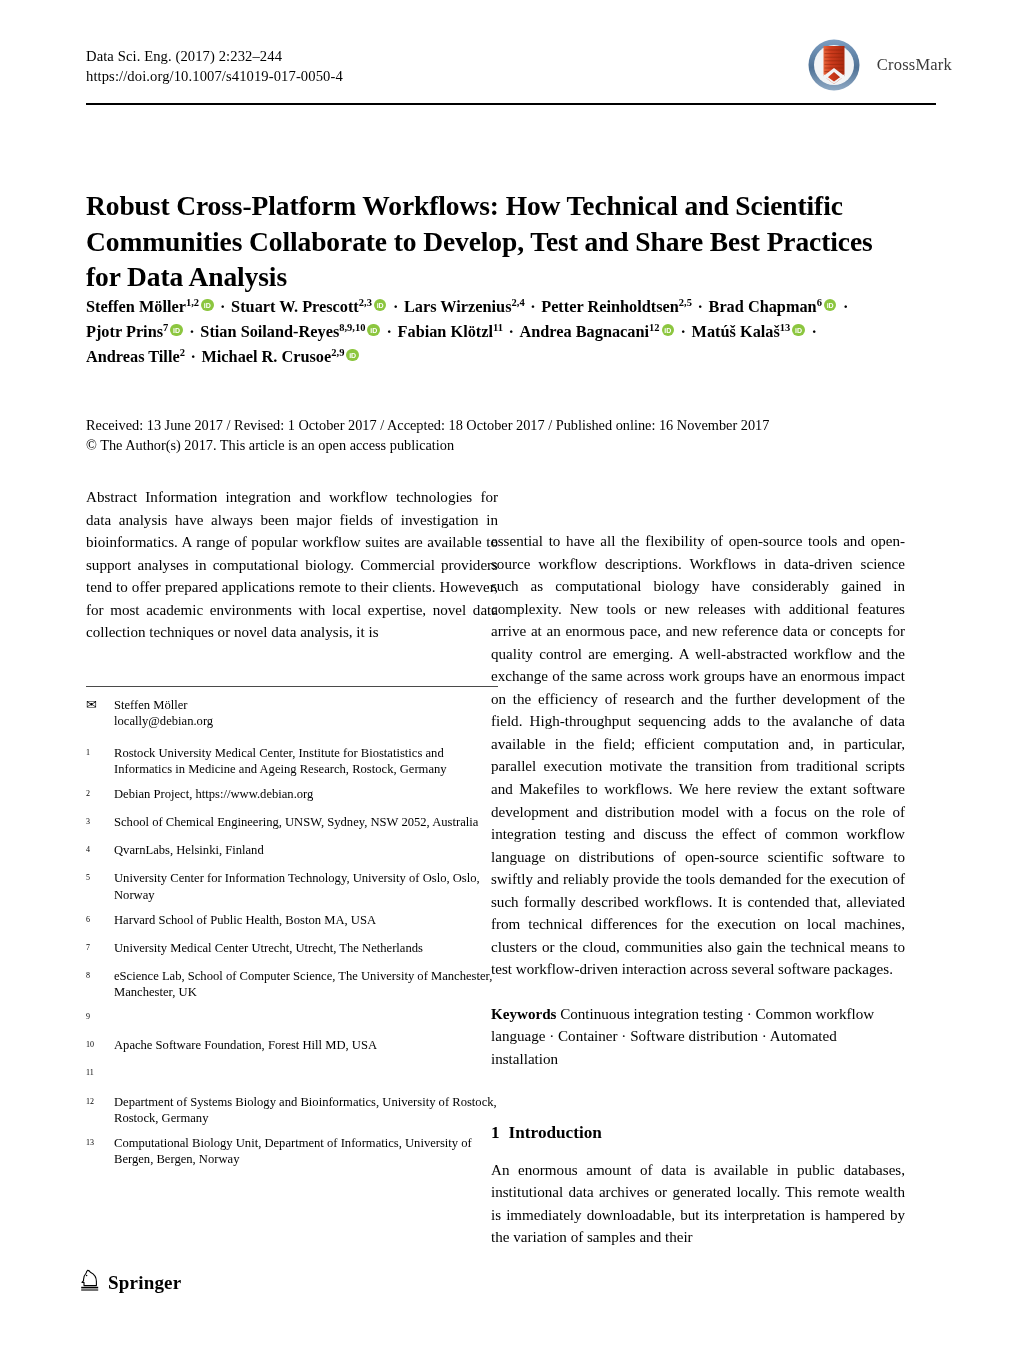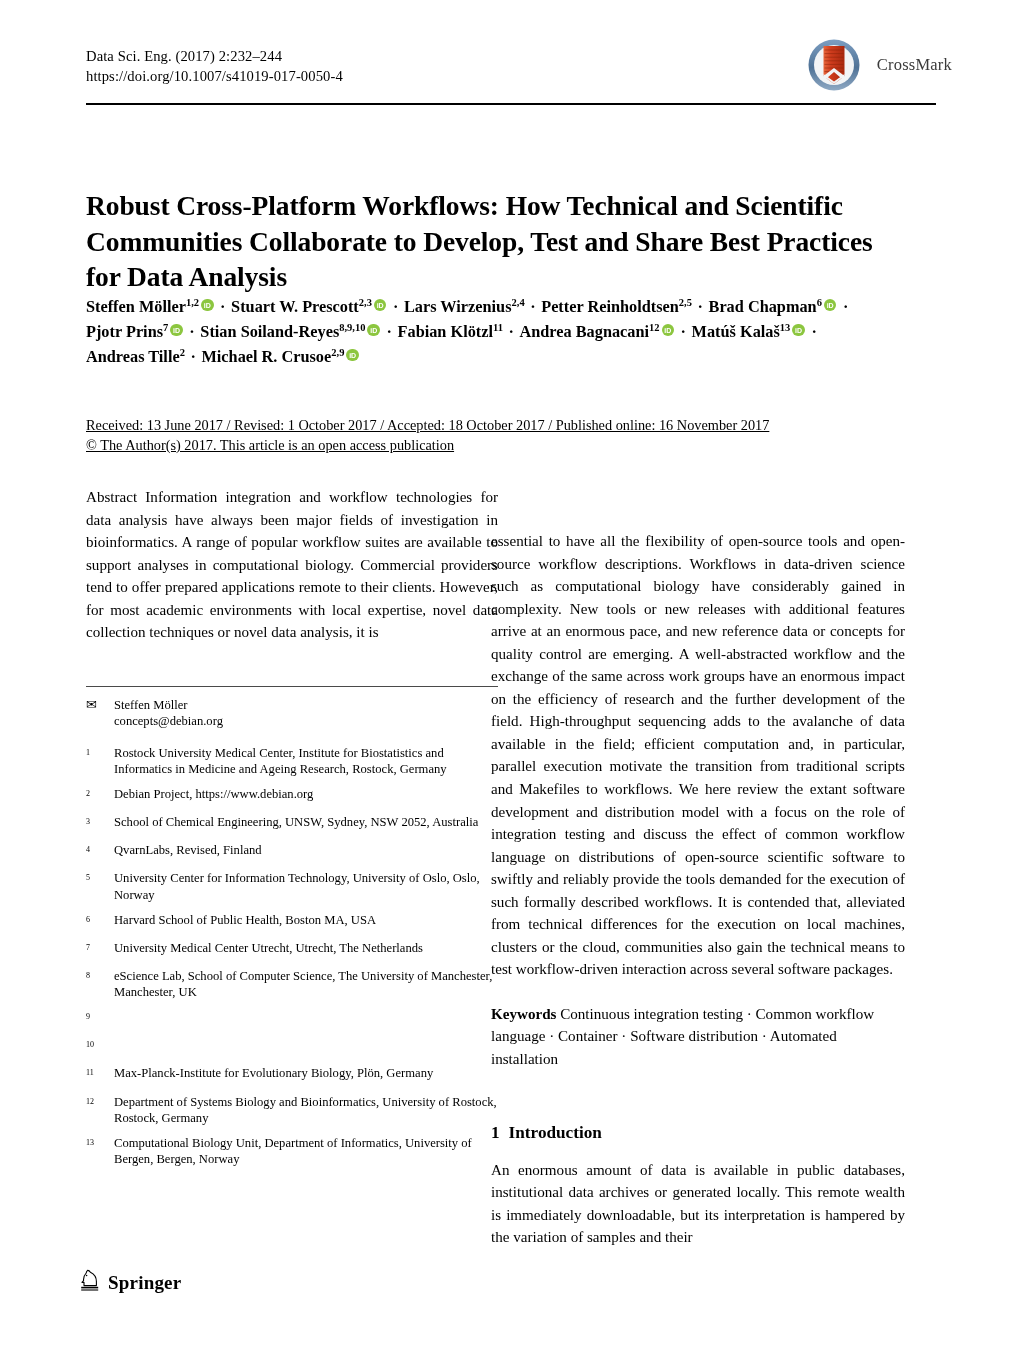--- a/index.html
+++ b/index.html
@@ -118,21 +118,20 @@
   .sep { font-weight: bold; padding: 0 1.5px; }
 
   
   .dates {
     position: absolute;
     left: 86px;
     top: 415px;
     width: 800px;
     font-size: 14.3px;
     line-height: 20px;
-    text-decoration: underline;
   }
 
   
   .col-left {
     position: absolute;
     left: 86px;
     top: 486px;
     width: 412px;
   }
   .col-right {
@@ -276,39 +275,39 @@
     <p class="abstract"><b>Abstract</b> <span>Information integration and workflow technologies for data analysis have always been major fields of investigation in bioinformatics. A range of popular workflow suites are available to support analyses in computational biology. Commercial providers tend to offer prepared applications remote to their clients. However, for most academic environments with local expertise, novel data collection techniques or novel data analysis, it is</span></p>
   </div>
 
   <div class="corr-rule"></div>
 
   <div class="affil-block">
     <div class="affil-row corr-name-row">
       <div class="affil-mark env">✉</div>
       <div class="affil-text">
         <div>Steffen Möller</div>
-        <div>concepts@debian.org</div>
+        <div>locally@debian.org</div>
       </div>
     </div>
     <div id="affil-rows">
         <div class="affil-row">
           <div class="affil-mark"><sup>1</sup></div>
           <div class="affil-text">Rostock University Medical Center, Institute for Biostatistics and Informatics in Medicine and Ageing Research, Rostock, Germany</div>
         </div>
         <div class="affil-row">
           <div class="affil-mark"><sup>2</sup></div>
           <div class="affil-text">Debian Project, https://www.debian.org</div>
         </div>
         <div class="affil-row">
           <div class="affil-mark"><sup>3</sup></div>
           <div class="affil-text">School of Chemical Engineering, UNSW, Sydney, NSW 2052, Australia</div>
         </div>
         <div class="affil-row">
           <div class="affil-mark"><sup>4</sup></div>
-          <div class="affil-text">QvarnLabs, Revised, Finland</div>
+          <div class="affil-text">QvarnLabs, Helsinki, Finland</div>
         </div>
         <div class="affil-row">
           <div class="affil-mark"><sup>5</sup></div>
           <div class="affil-text">University Center for Information Technology, University of Oslo, Oslo, Norway</div>
         </div>
         <div class="affil-row">
           <div class="affil-mark"><sup>6</sup></div>
           <div class="affil-text">Harvard School of Public Health, Boston MA, USA</div>
         </div>
         <div class="affil-row">
@@ -317,24 +316,24 @@
         </div>
         <div class="affil-row">
           <div class="affil-mark"><sup>8</sup></div>
           <div class="affil-text">eScience Lab, School of Computer Science, The University of Manchester, Manchester, UK</div>
         </div>
         <div class="affil-row">
           <div class="affil-mark"><sup>9</sup></div>
         </div>
         <div class="affil-row">
           <div class="affil-mark"><sup>10</sup></div>
+          <div class="affil-text">Apache Software Foundation, Forest Hill MD, USA</div>
         </div>
         <div class="affil-row">
           <div class="affil-mark"><sup>11</sup></div>
-          <div class="affil-text">Max-Planck-Institute for Evolutionary Biology, Plön, Germany</div>
         </div>
         <div class="affil-row">
           <div class="affil-mark"><sup>12</sup></div>
           <div class="affil-text">Department of Systems Biology and Bioinformatics, University of Rostock, Rostock, Germany</div>
         </div>
         <div class="affil-row">
           <div class="affil-mark"><sup>13</sup></div>
           <div class="affil-text">Computational Biology Unit, Department of Informatics, University of Bergen, Bergen, Norway</div>
         </div>
       </div>

